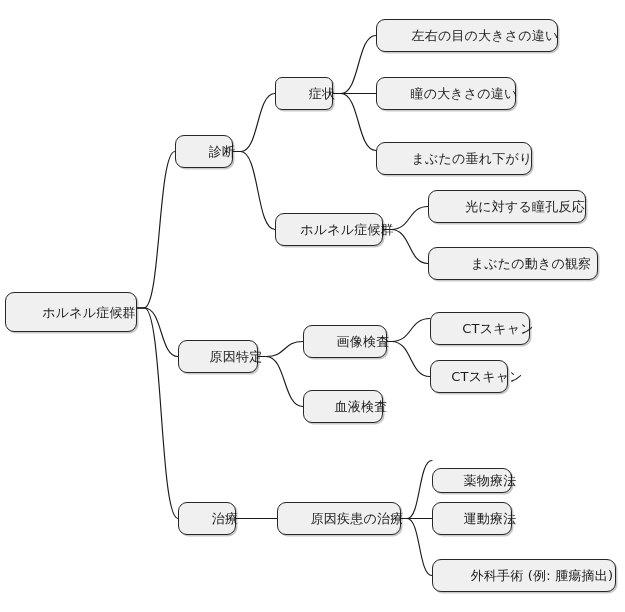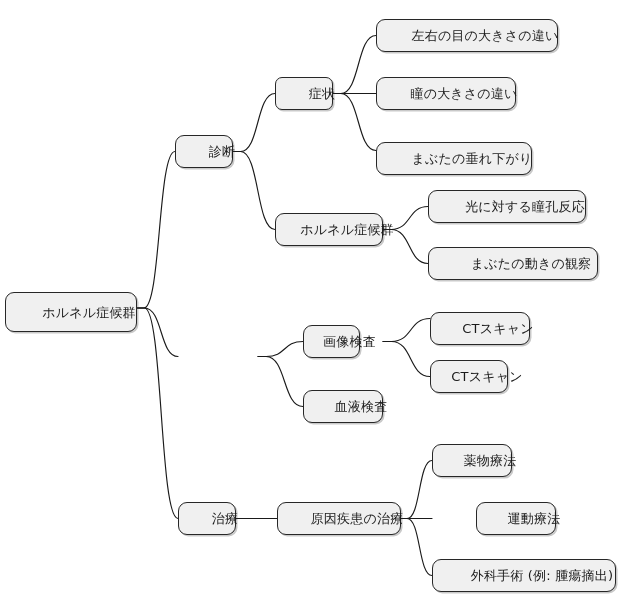--- a/index.html
+++ b/index.html
@@ -94,40 +94,43 @@
     </div>
     <div class="node" style="left: 275px; top: 213px; width: 108px; height: 33px;">
       <span>ホルネル症候群</span>
     </div>
     <div class="node" style="left: 428px; top: 190px; width: 158px; height: 33px;">
       <span>光に対する瞳孔反応</span>
     </div>
     <div class="node" style="left: 428px; top: 247px; width: 170px; height: 33px;">
       <span>まぶたの動きの観察</span>
     </div>
-    <div class="node" style="left: 303px; top: 325px; width: 57px; height: 33px;">
+    <div class="node" style="left: 178px; top: 340px; width: 80px; height: 33px;">
+      <span>原因特定</span>
+    </div>
+    <div class="node" style="left: 303px; top: 325px; width: 84px; height: 33px;">
       <span>画像検査</span>
     </div>
     <div class="node" style="left: 430px; top: 302px; width: 100px; height: 33px; margin-top: 10px;">
       <span>CTスキャン</span>
     </div>
     <div class="node" style="left: 430px; top: 360px; width: 78px; height: 33px;">
       <span>CTスキャン</span>
     </div>
     <div class="node" style="left: 303px; top: 390px; width: 80px; height: 33px;">
       <span>血液検査</span>
     </div>
     <div class="node" style="left: 178px; top: 502px; width: 58px; height: 33px;">
       <span>治療</span>
     </div>
     <div class="node" style="left: 277px; top: 502px; width: 124px; height: 33px;">
       <span>原因疾患の治療</span>
     </div>
-    <div class="node" style="left: 432px; top: 444px; width: 80px; height: 33px;">
+    <div class="node" style="left: 432px; top: 468px; width: 80px; height: 25px;">
       <span>薬物療法</span>
     </div>
-    <div class="node" style="left: 432px; top: 502px; width: 80px; height: 33px; margin-left: 44px;">
+    <div class="node" style="left: 432px; top: 502px; width: 80px; height: 33px;">
       <span>運動療法</span>
     </div>
     <div class="node" style="left: 432px; top: 559px; width: 184px; height: 33px;">
       <span>外科手術 (例: 腫瘍摘出)</span>
     </div>
   </div>
 
 </body></html>

